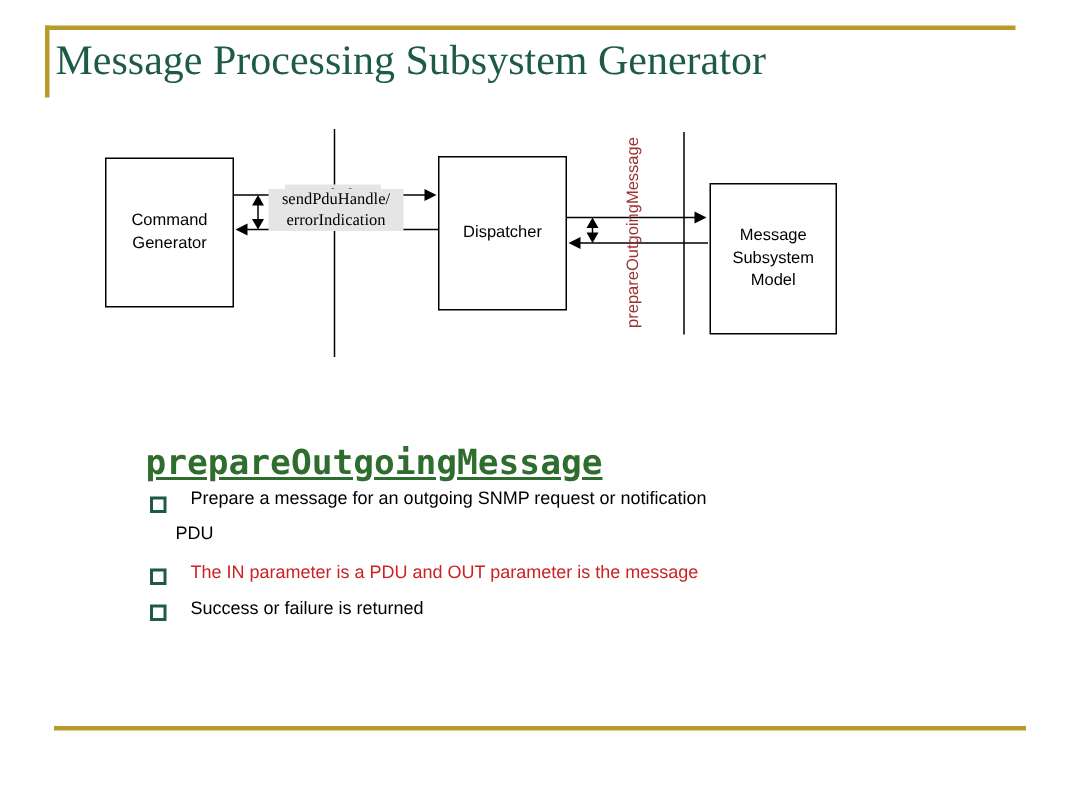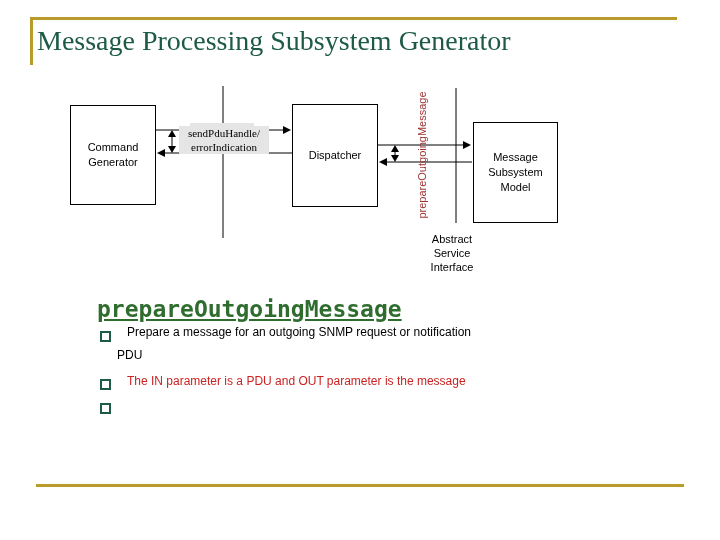--- a/index.html
+++ b/index.html
@@ -78,32 +78,28 @@
 
   <div class="diag-label whitebg" style="left:190px;top:123px;width:64px;">sendPdu</div>
 
   <div class="diag-label whitebg" style="left:179px;top:126px;width:90px;">
     <div>sendPduHandle/</div>
     <div>errorIndication</div>
   </div>
 
   <div class="vlabel">prepareOutgoingMessage</div>
 
-  <div class="diag-label" style="left:412px;top:232px;width:80px;">
-    <div>Abstract</div>
-    <div>Service</div>
-    <div>Interface</div>
-  </div>
 
   <div class="heading">prepareOutgoingMessage</div>
 
   <div class="bullet-sq" style="left:100px;top:331px;"></div>
   <div class="btext" style="left:127px;top:321px;">Prepare a message for an outgoing SNMP request or notification</div>
   <div class="btext" style="left:117px;top:344px;">PDU</div>
 
   <div class="bullet-sq" style="left:100px;top:379px;"></div>
   <div class="btext red" style="left:127px;top:370px;text-align:center;">The IN parameter is a PDU and OUT parameter is the message</div>
 
   <div class="bullet-sq" style="left:100px;top:403px;"></div>
+  <div class="btext" style="left:127px;top:394px;">Success or failure is returned</div>
 
   <div class="gold bottom-rule"></div>
 
 </div>
 
 </body></html>

